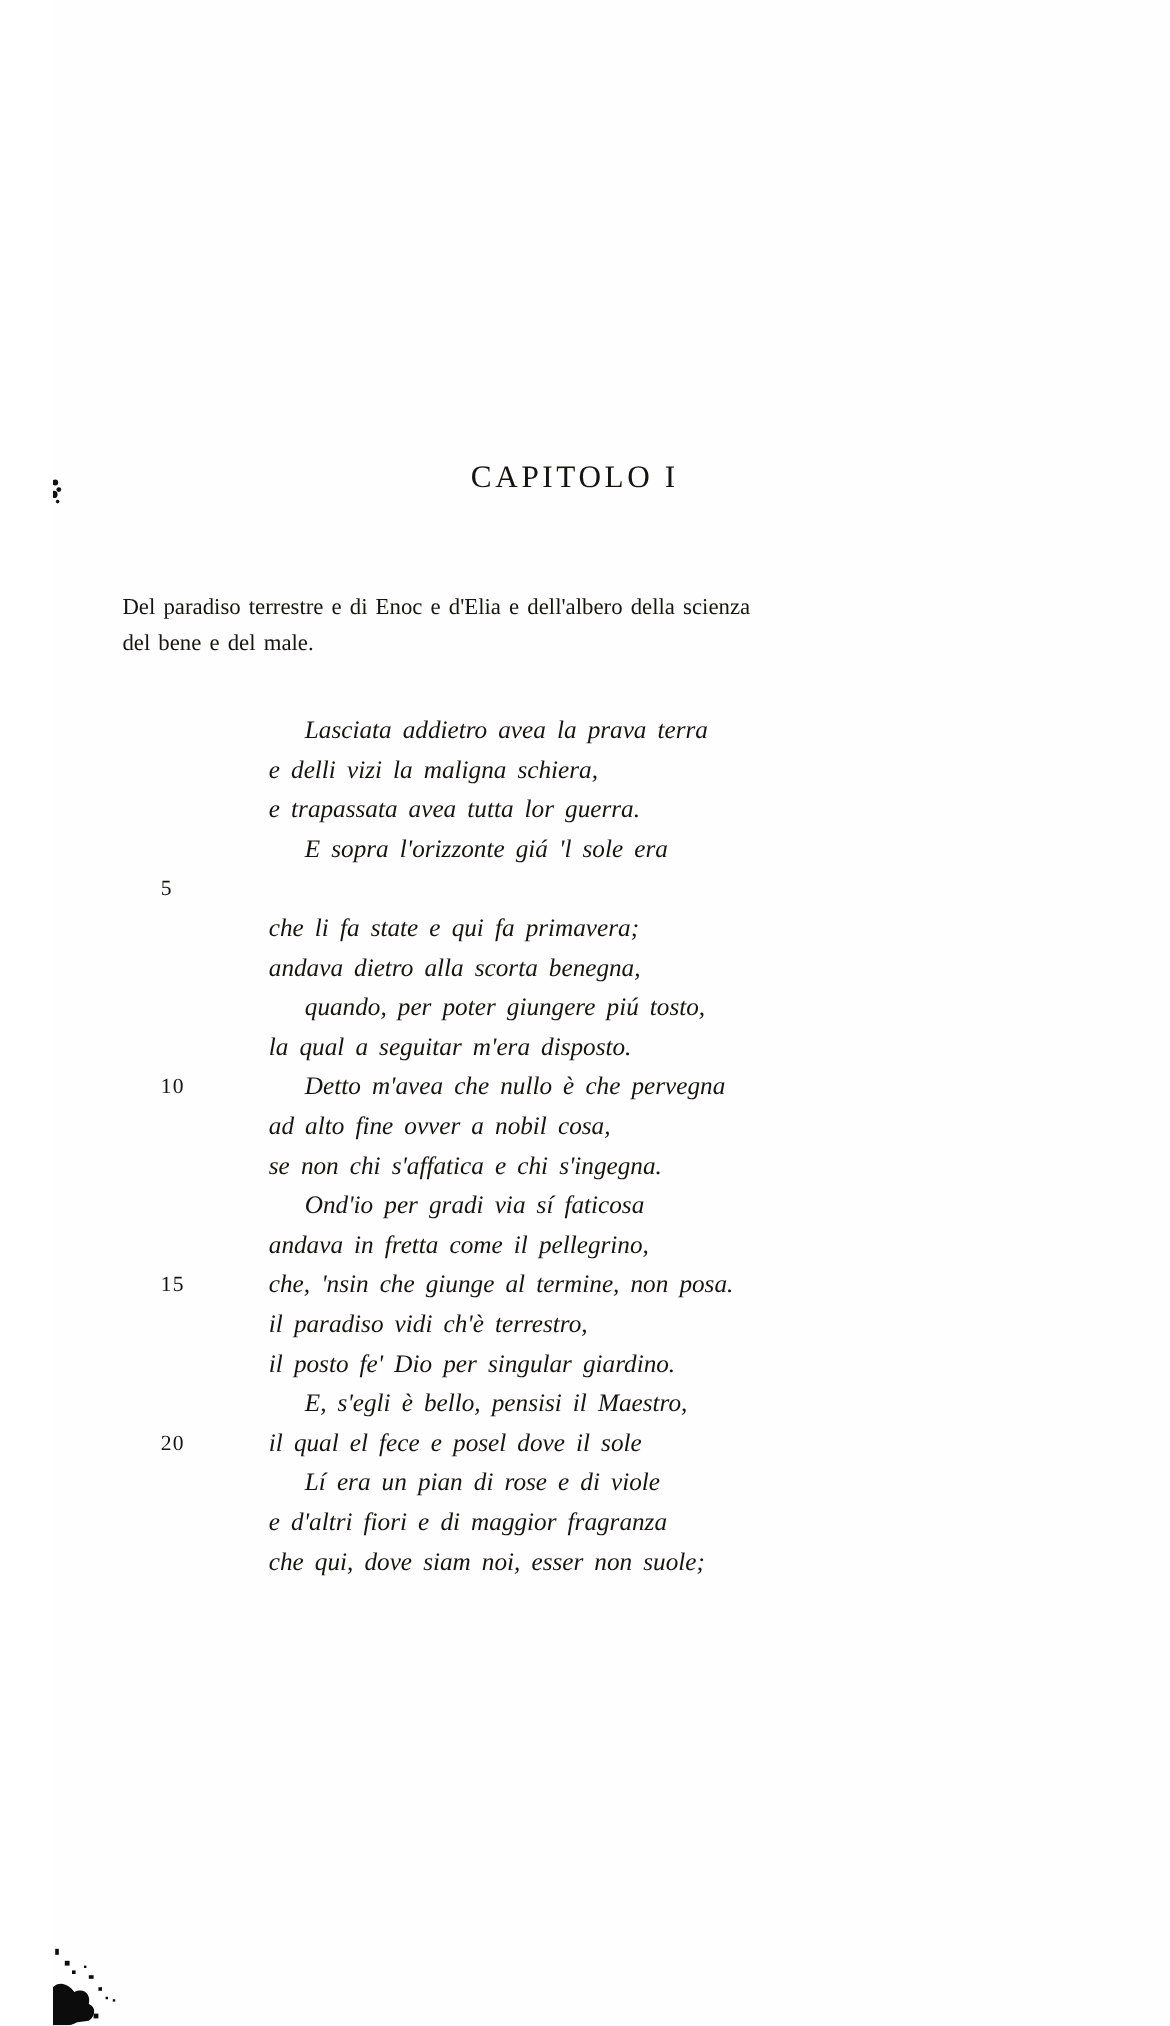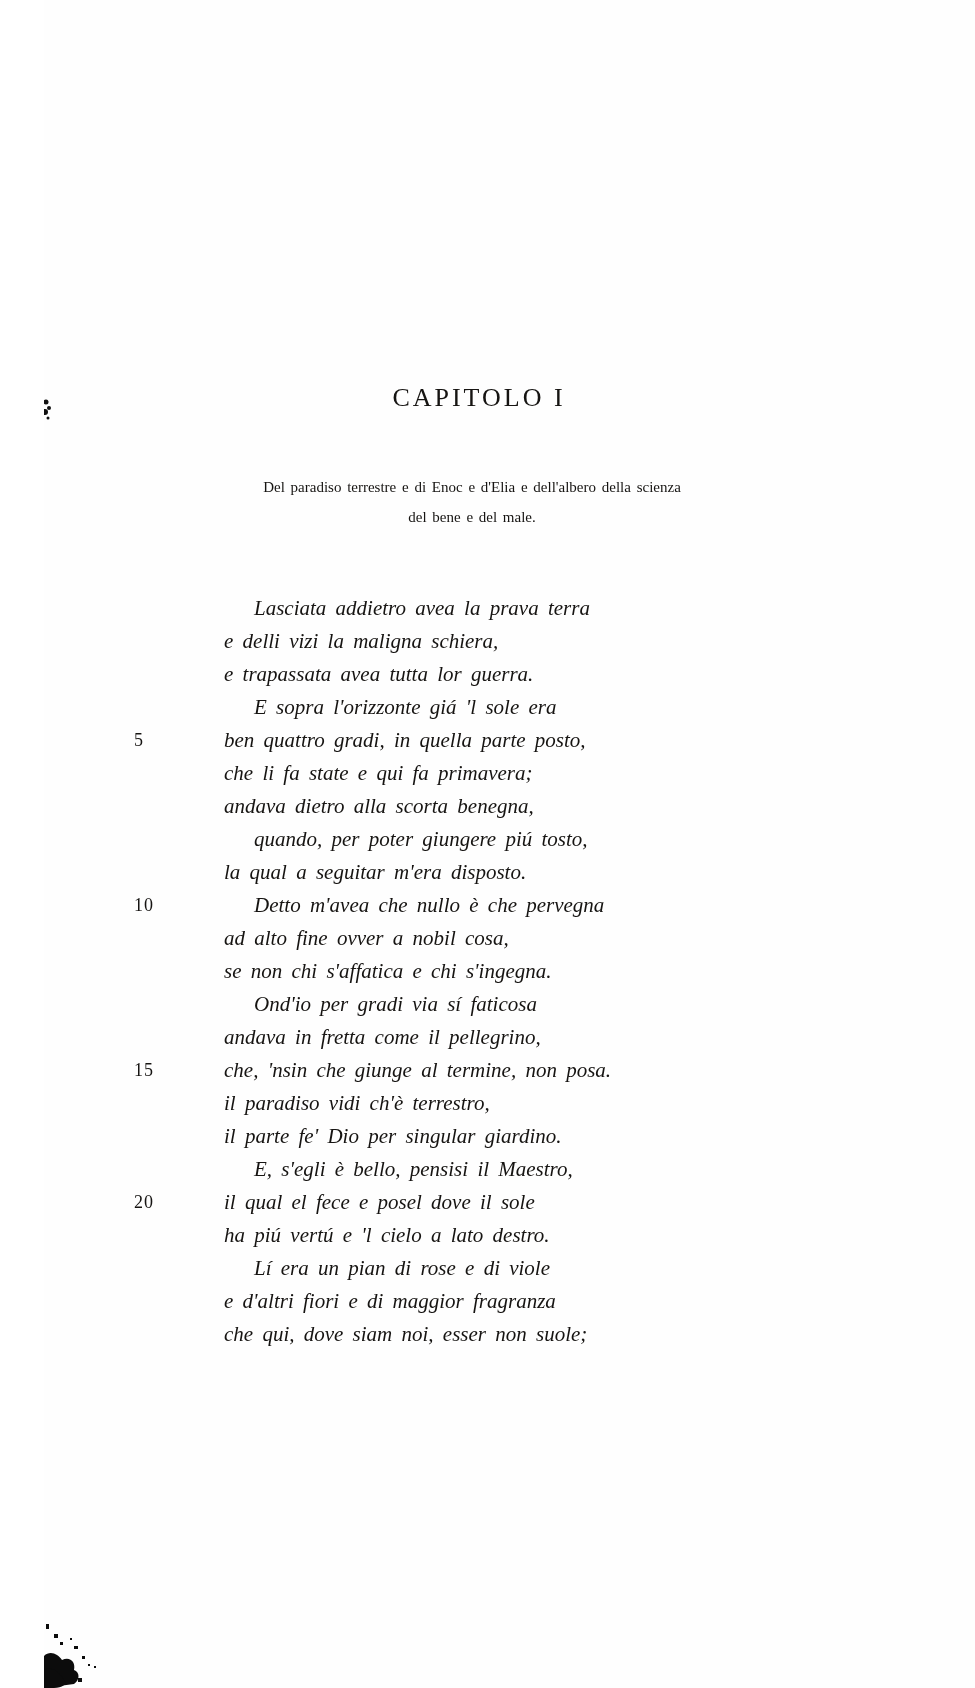--- a/index.html
+++ b/index.html
@@ -19,23 +19,23 @@
   .chapter-title {
     position: absolute;
     top: 383px; left: 0; width: 870px;
     text-align: center;
     font-size: 26px;
     letter-spacing: 3px;
     white-space: nowrap;
   }
   .subtitle {
     position: absolute;
-    top: 472px; left: 58px; width: 740px;
-    text-align: center;
-    font-size: 15px;
+    top: 492px; left: 58px; width: 740px;
+    text-align: left;
+    font-size: 19px;
     line-height: 30px;
     word-spacing: 2px;
   }
   .poem {
     position: absolute;
     top: 592px; left: 180px;
   }
   .poem-row {
     position: relative;
     height: 33px;
@@ -80,36 +80,35 @@
   <div class="subtitle">
     <div>Del paradiso terrestre e di Enoc e d'Elia e dell'albero della scienza</div>
     <div>del bene e del male.</div>
   </div>
 
   <div class="poem">
     <div class="poem-row"><span class="line-num"></span><span class="line-text indent">Lasciata addietro avea la prava terra</span></div>
     <div class="poem-row"><span class="line-num"></span><span class="line-text">e delli vizi la maligna schiera,</span></div>
     <div class="poem-row"><span class="line-num"></span><span class="line-text">e trapassata avea tutta lor guerra.</span></div>
     <div class="poem-row"><span class="line-num"></span><span class="line-text indent">E sopra l'orizzonte giá 'l sole era</span></div>
-    <div class="poem-row"><span class="line-num">5</span><span class="line-text">ben quattro gradi, in quella parte posto,</span></div>
+    <div class="poem-row"><span class="line-num">5</span></div>
     <div class="poem-row"><span class="line-num"></span><span class="line-text">che li fa state e qui fa primavera;</span></div>
     <div class="poem-row"><span class="line-num"></span><span class="line-text">andava dietro alla scorta benegna,</span></div>
     <div class="poem-row"><span class="line-num"></span><span class="line-text indent">quando, per poter giungere piú tosto,</span></div>
     <div class="poem-row"><span class="line-num"></span><span class="line-text">la qual a seguitar m'era disposto.</span></div>
     <div class="poem-row"><span class="line-num">10</span><span class="line-text indent">Detto m'avea che nullo è che pervegna</span></div>
     <div class="poem-row"><span class="line-num"></span><span class="line-text">ad alto fine ovver a nobil cosa,</span></div>
     <div class="poem-row"><span class="line-num"></span><span class="line-text">se non chi s'affatica e chi s'ingegna.</span></div>
     <div class="poem-row"><span class="line-num"></span><span class="line-text indent">Ond'io per gradi via sí faticosa</span></div>
     <div class="poem-row"><span class="line-num"></span><span class="line-text">andava in fretta come il pellegrino,</span></div>
     <div class="poem-row"><span class="line-num">15</span><span class="line-text">che, 'nsin che giunge al termine, non posa.</span></div>
     <div class="poem-row"><span class="line-num"></span><span class="line-text">il paradiso vidi ch'è terrestro,</span></div>
-    <div class="poem-row"><span class="line-num"></span><span class="line-text">il parte fe' Dio per singular giardino.</span></div>
+    <div class="poem-row"><span class="line-num"></span><span class="line-text">il posto fe' Dio per singular giardino.</span></div>
     <div class="poem-row"><span class="line-num"></span><span class="line-text indent">E, s'egli è bello, pensisi il Maestro,</span></div>
     <div class="poem-row"><span class="line-num">20</span><span class="line-text">il qual el fece e posel dove il sole</span></div>
-    <div class="poem-row"><span class="line-num"></span><span class="line-text">ha piú vertú e 'l cielo a lato destro.</span></div>
     <div class="poem-row"><span class="line-num"></span><span class="line-text indent">Lí era un pian di rose e di viole</span></div>
     <div class="poem-row"><span class="line-num"></span><span class="line-text">e d'altri fiori e di maggior fragranza</span></div>
     <div class="poem-row"><span class="line-num"></span><span class="line-text">che qui, dove siam noi, esser non suole;</span></div>
   </div>
 
   <svg class="ink-speck-left" viewBox="0 0 14 30" xmlns="http://www.w3.org/2000/svg">
     <circle cx="2" cy="8" r="2.5" fill="#111"></circle>
     <circle cx="5" cy="14" r="2" fill="#111"></circle>
     <circle cx="1" cy="18" r="3" fill="#111"></circle>
     <circle cx="4" cy="24" r="1.5" fill="#111"></circle>

